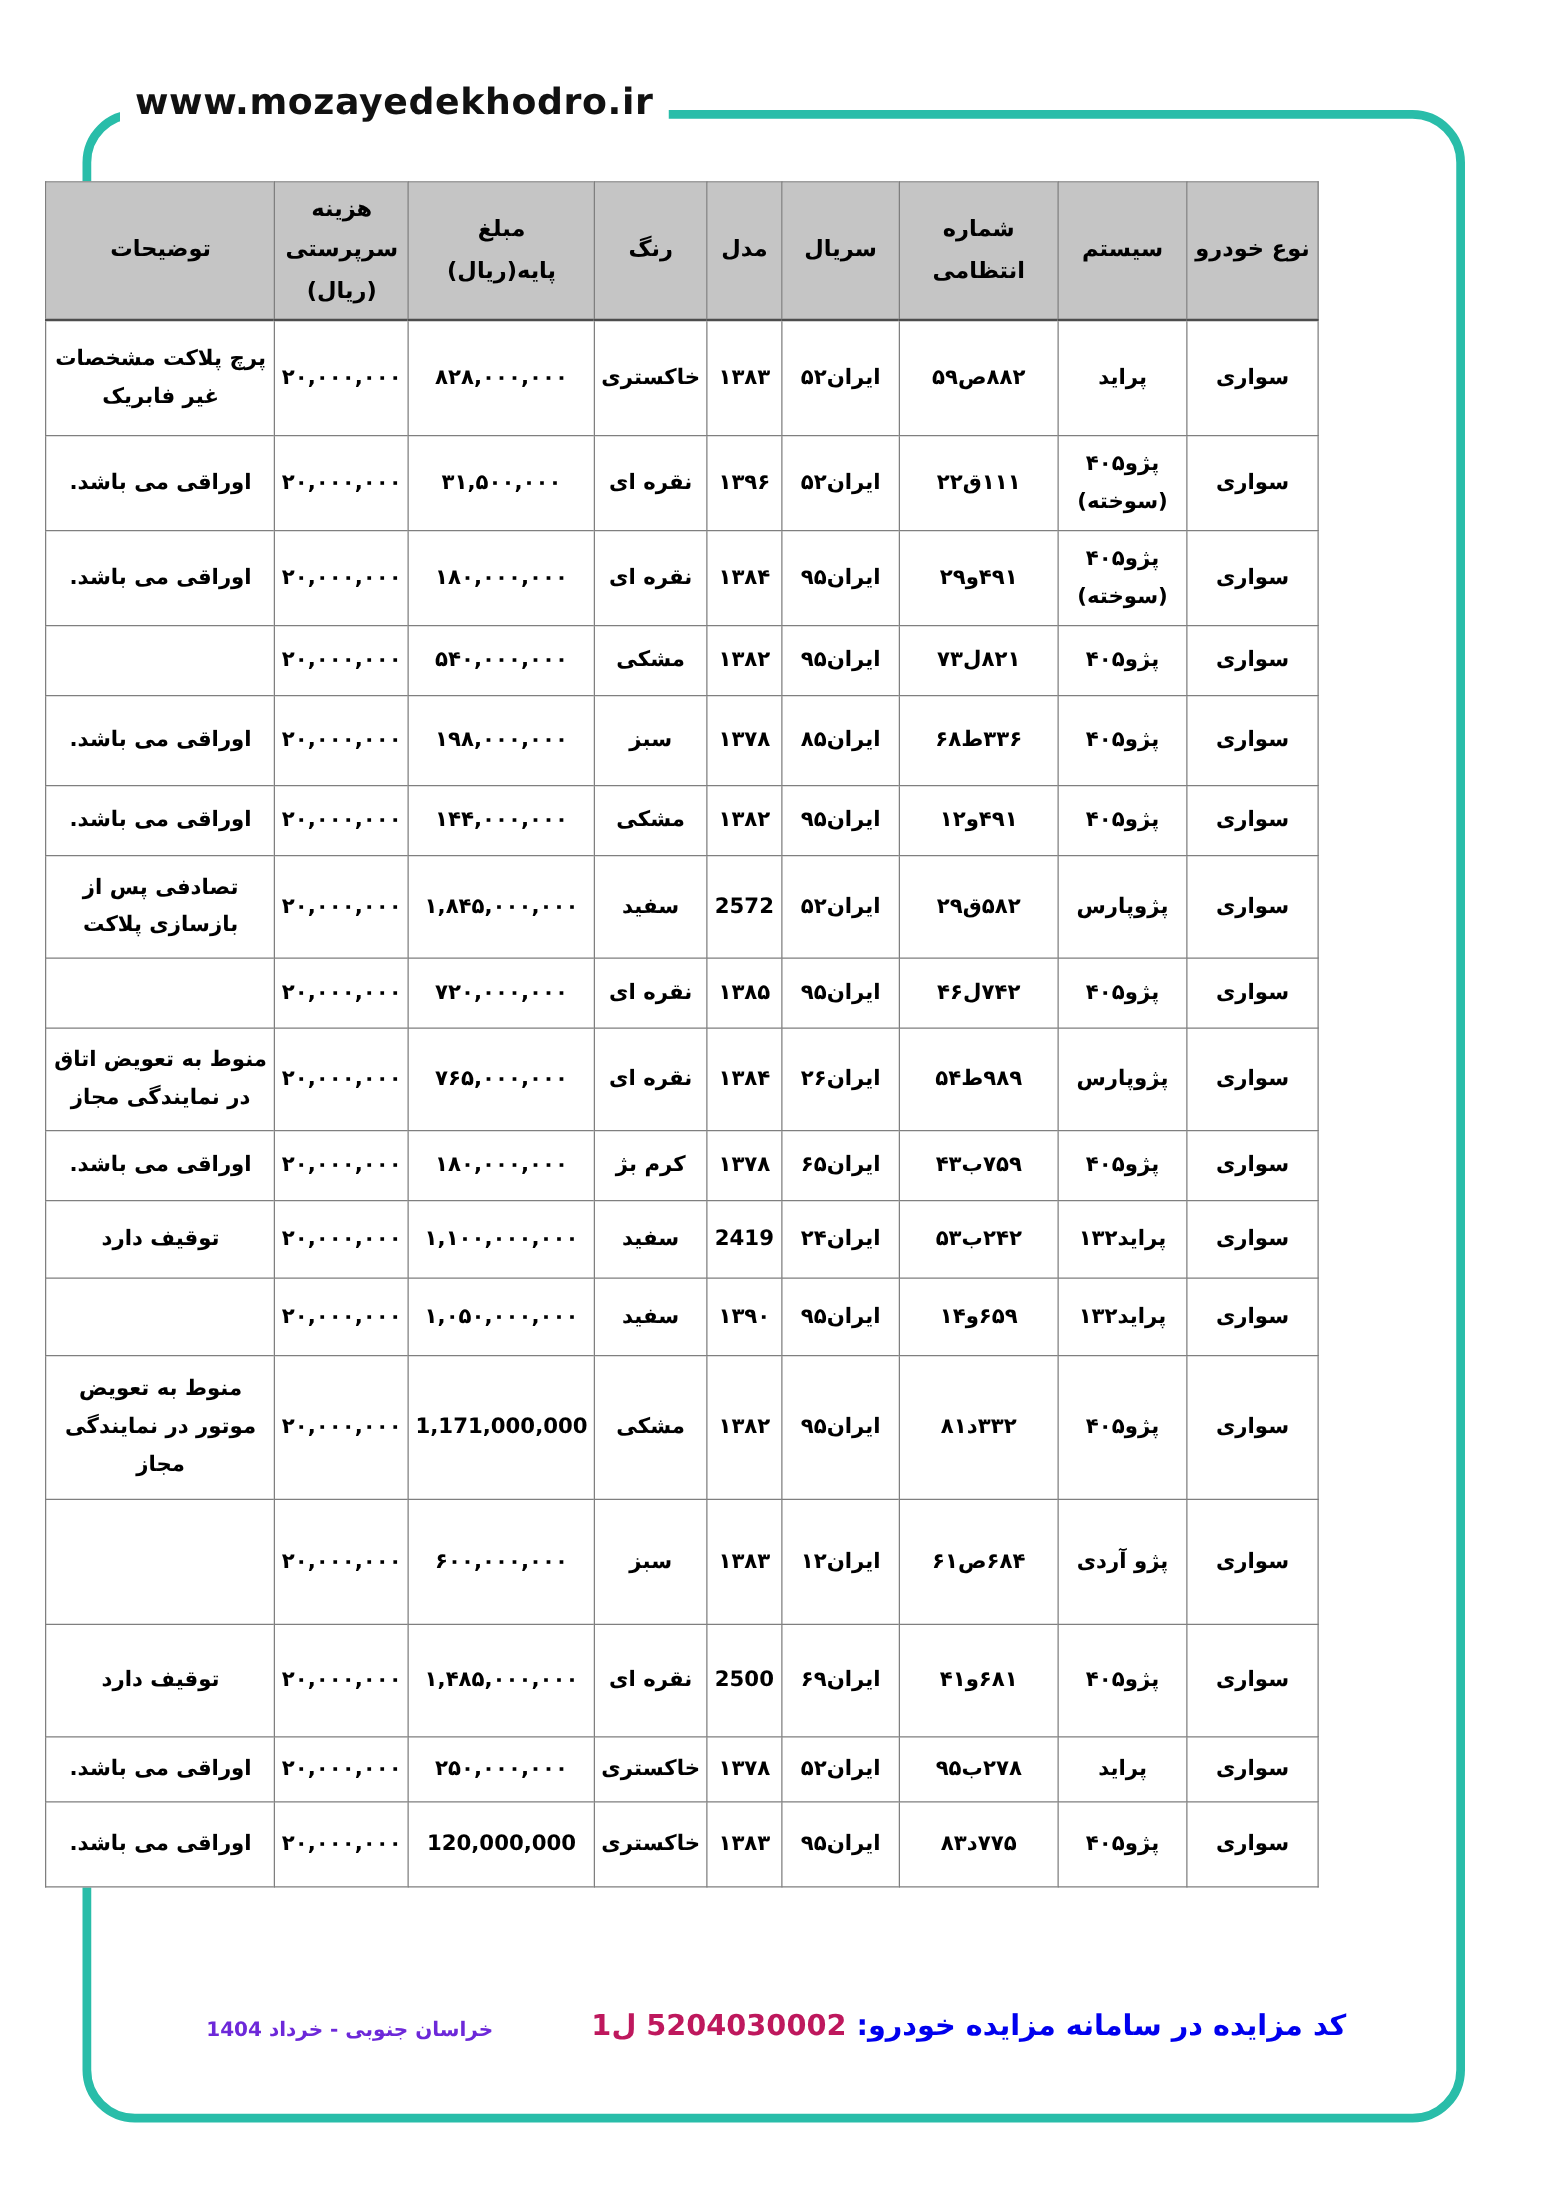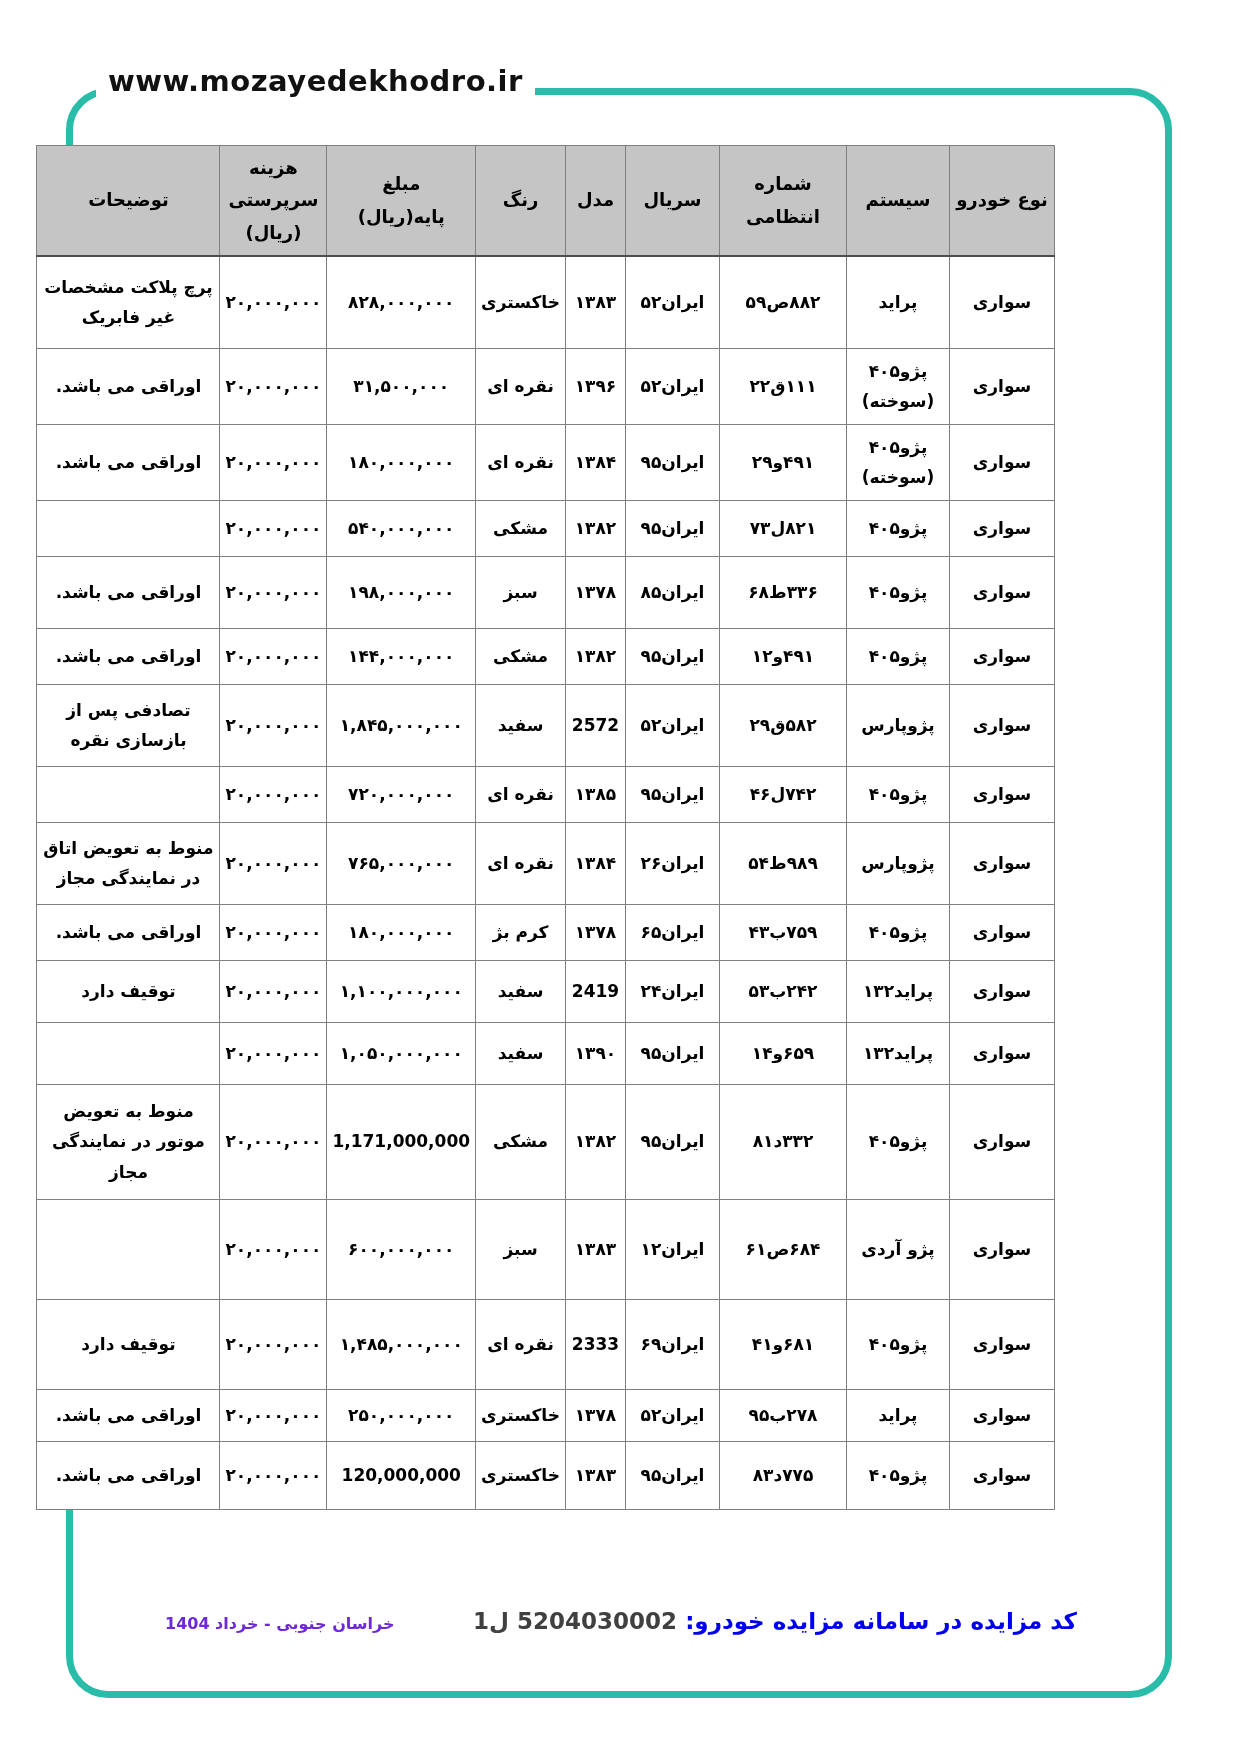--- a/index.html
+++ b/index.html
@@ -62,21 +62,21 @@
   .footer-code{
     position:absolute;
     top:1608px;
     right:103px;
     direction:rtl;
     font-size:23px;
     font-weight:bold;
     white-space:nowrap;
   }
   .footer-code .label{color:#0000ee;text-align:center;}
-  .footer-code .value{color:#404040;padding-left:6px;}
+  .footer-code .value{color:#be185d;padding-left:6px;}
   .footer-region{
     position:absolute;
     top:1614px;
     left:165px;
     direction:rtl;
     font-size:16px;
     font-weight:bold;
     color:#6d28d9;
     white-space:nowrap;
   }
@@ -191,21 +191,21 @@
           </tr>
           <tr style="height: 82px;">
             <td>سواری</td>
             <td>پژوپارس</td>
             <td>۵۸۲ق۲۹</td>
             <td>ایران۵۲</td>
             <td>2572</td>
             <td>سفید</td>
             <td>۱,۸۴۵,۰۰۰,۰۰۰</td>
             <td>۲۰,۰۰۰,۰۰۰</td>
-            <td>تصادفی پس از بازسازی نقره</td>
+            <td>تصادفی پس از بازسازی پلاکت</td>
           </tr>
           <tr style="height: 56px;">
             <td>سواری</td>
             <td>پژو۴۰۵</td>
             <td>۷۴۲ل۴۶</td>
             <td>ایران۹۵</td>
             <td>۱۳۸۵</td>
             <td>نقره ای</td>
             <td>۷۲۰,۰۰۰,۰۰۰</td>
             <td>۲۰,۰۰۰,۰۰۰</td>
@@ -275,21 +275,21 @@
             <td>سبز</td>
             <td>۶۰۰,۰۰۰,۰۰۰</td>
             <td>۲۰,۰۰۰,۰۰۰</td>
             <td></td>
           </tr>
           <tr style="height: 90px;">
             <td>سواری</td>
             <td>پژو۴۰۵</td>
             <td>۶۸۱و۴۱</td>
             <td>ایران۶۹</td>
-            <td>2333</td>
+            <td>2500</td>
             <td>نقره ای</td>
             <td>۱,۴۸۵,۰۰۰,۰۰۰</td>
             <td>۲۰,۰۰۰,۰۰۰</td>
             <td>توقیف دارد</td>
           </tr>
           <tr style="height: 52px;">
             <td>سواری</td>
             <td>پراید</td>
             <td>۲۷۸ب۹۵</td>
             <td>ایران۵۲</td>

